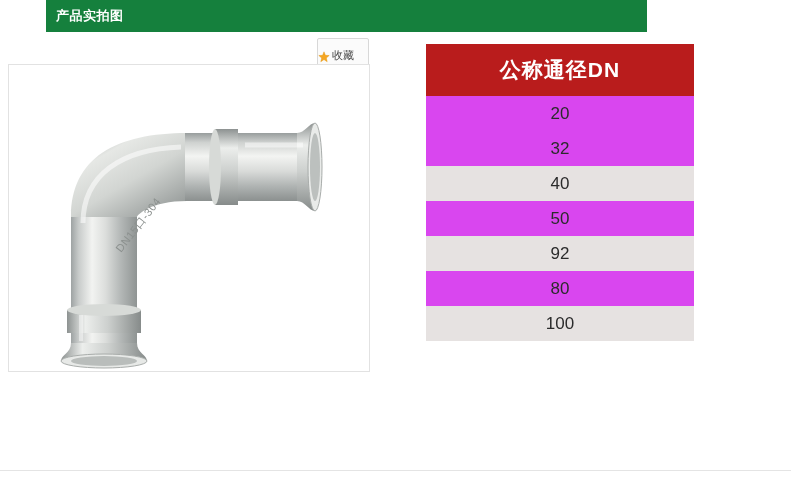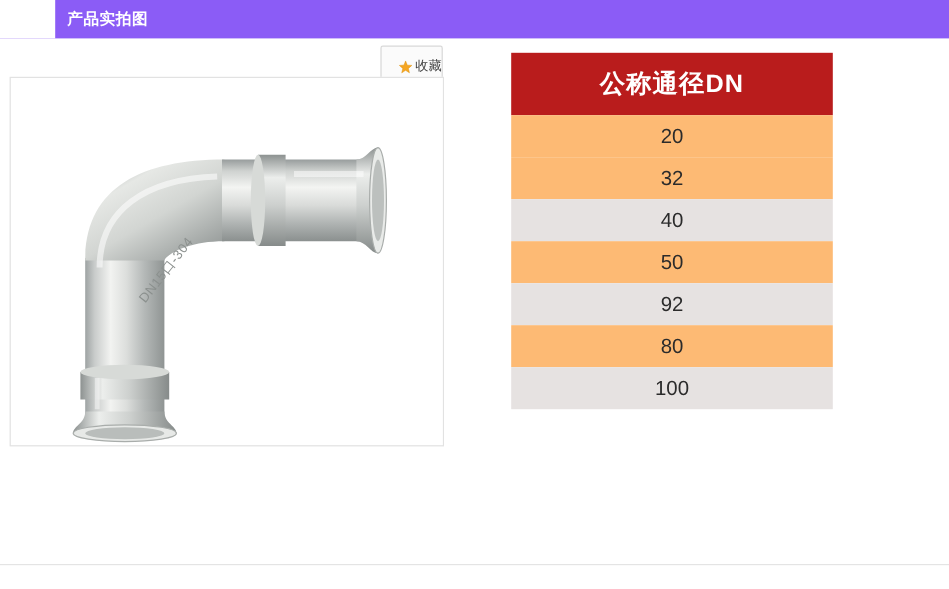--- a/index.html
+++ b/index.html
@@ -14,23 +14,23 @@
     height: 491px;
     background: #ffffff;
     overflow: hidden;
   }
 
   
   .header-bar {
     position: absolute;
     left: 0;
     top: 0;
-    width: 791px;
+    width: 647px;
     height: 32px;
-    background: #8b5cf6;
+    background: #15803d;
   }
   .header-left-block {
     position: absolute;
     left: 0;
     top: 0;
     width: 46px;
     height: 32px;
     background: #ffffff;
   }
   .header-title {
@@ -49,21 +49,21 @@
     position: absolute;
     left: 317px;
     top: 38px;
     width: 52px;
     height: 34px;
     border: 1px solid #d8d8d8;
     background: #fbfbfb;
     border-radius: 2px;
     display: flex;
     align-items: center;
-    justify-content: flex-end;
+    justify-content: flex-start;
     gap: 2px;
     cursor: pointer;
     box-sizing: border-box;
   }
   .fav-star {
     width: 12px;
     height: 12px;
     display: block;
   }
   .fav-label {
@@ -104,21 +104,21 @@
     font-weight: bold;
     height: 50px;
     text-align: center;
     letter-spacing: 1px;
   }
   .spec-table td {
     height: 33px;
     text-align: center;
     font-size: 17px;
     color: #2b2b2b;
-    background: #fdba74;
+    background: #d946ef;
   }
   .spec-table tr.alt td {
     background: #e6e2e1;
   }
 
   
   .bottom-rule {
     position: absolute;
     left: 0;
     top: 470px;

